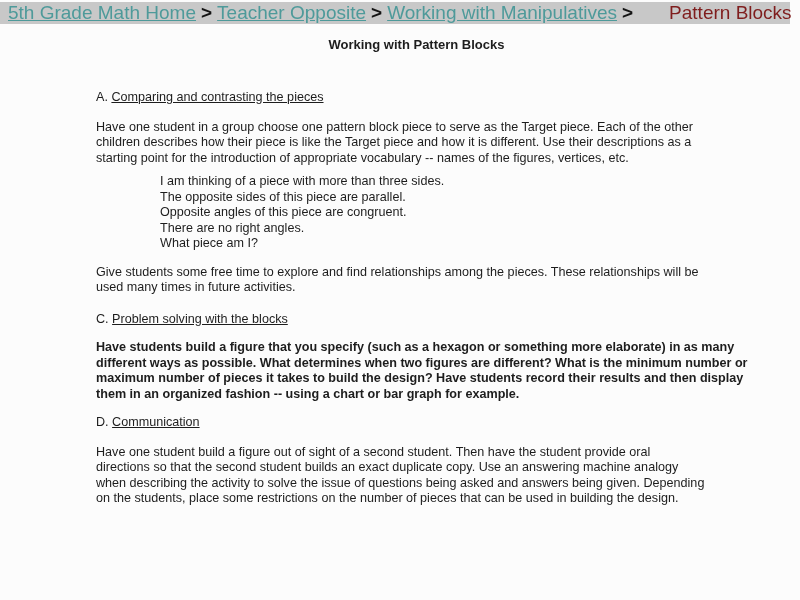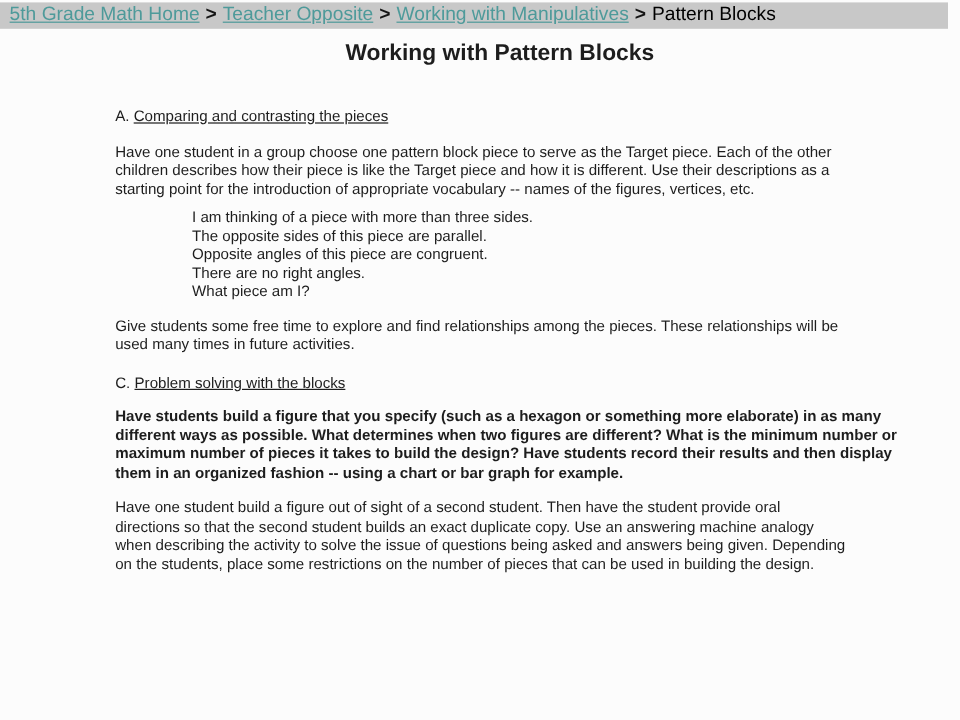--- a/index.html
+++ b/index.html
@@ -14,41 +14,42 @@
     color: #1d1d1d;
   }
   .crumb-bar {
     margin: 2px 10px 0 0;
     height: 22px;
     background: #c8c8c8;
     display: flex;
     align-items: center;
     padding-left: 8px;
     box-sizing: border-box;
-    font-size: 16px;
+    font-size: 19px;
     white-space: nowrap;
   }
   .crumb-link {
     color: #4e9a9a;
     text-decoration: underline;
     margin-right: 5px;
     cursor: pointer;
   }
   .crumb-sep {
     font-weight: bold;
     color: #141414;
     margin-right: 5px;
   }
   .crumb-current {
-    color: #000000;
+    color: #7f1d1d;
+    margin-left: 31px;
   }
   .page-title {
     text-align: center;
     font-weight: bold;
-    font-size: 19px;
+    font-size: 13px;
     margin-top: 13px;
     line-height: 15px;
     padding-left: 33px;
   }
   .content {
     margin: 38px 0 0 63px;
   }
   .main-heading {
     font-weight: bold;
     font-size: 13px;
@@ -118,18 +119,22 @@
       <span>C.</span>
       <span class="sub-title">Problem solving with the blocks</span>
     </div>
     <p class="body-par" style="margin-top:13px;font-weight:bold;">Have students build a figure that you specify (such as a hexagon or something more elaborate) in as many
 different ways as possible. What determines when two figures are different? What is the minimum number or
 maximum number of pieces it takes to build the design? Have students record their results and then display
 them in an organized fashion -- using a chart or bar graph for example.</p>
   </div>
 
   <div class="sub">
+    <div class="sub-heading" style="margin-top:13px;">
+      <span>D.</span>
+      <span class="sub-title">Communication</span>
+    </div>
     <p class="body-par" style="margin-top:14px;">Have one student build a figure out of sight of a second student. Then have the student provide oral
 directions so that the second student builds an exact duplicate copy. Use an answering machine analogy
 when describing the activity to solve the issue of questions being asked and answers being given. Depending
 on the students, place some restrictions on the number of pieces that can be used in building the design.</p>
   </div>
 </div>
 
 </body></html>

